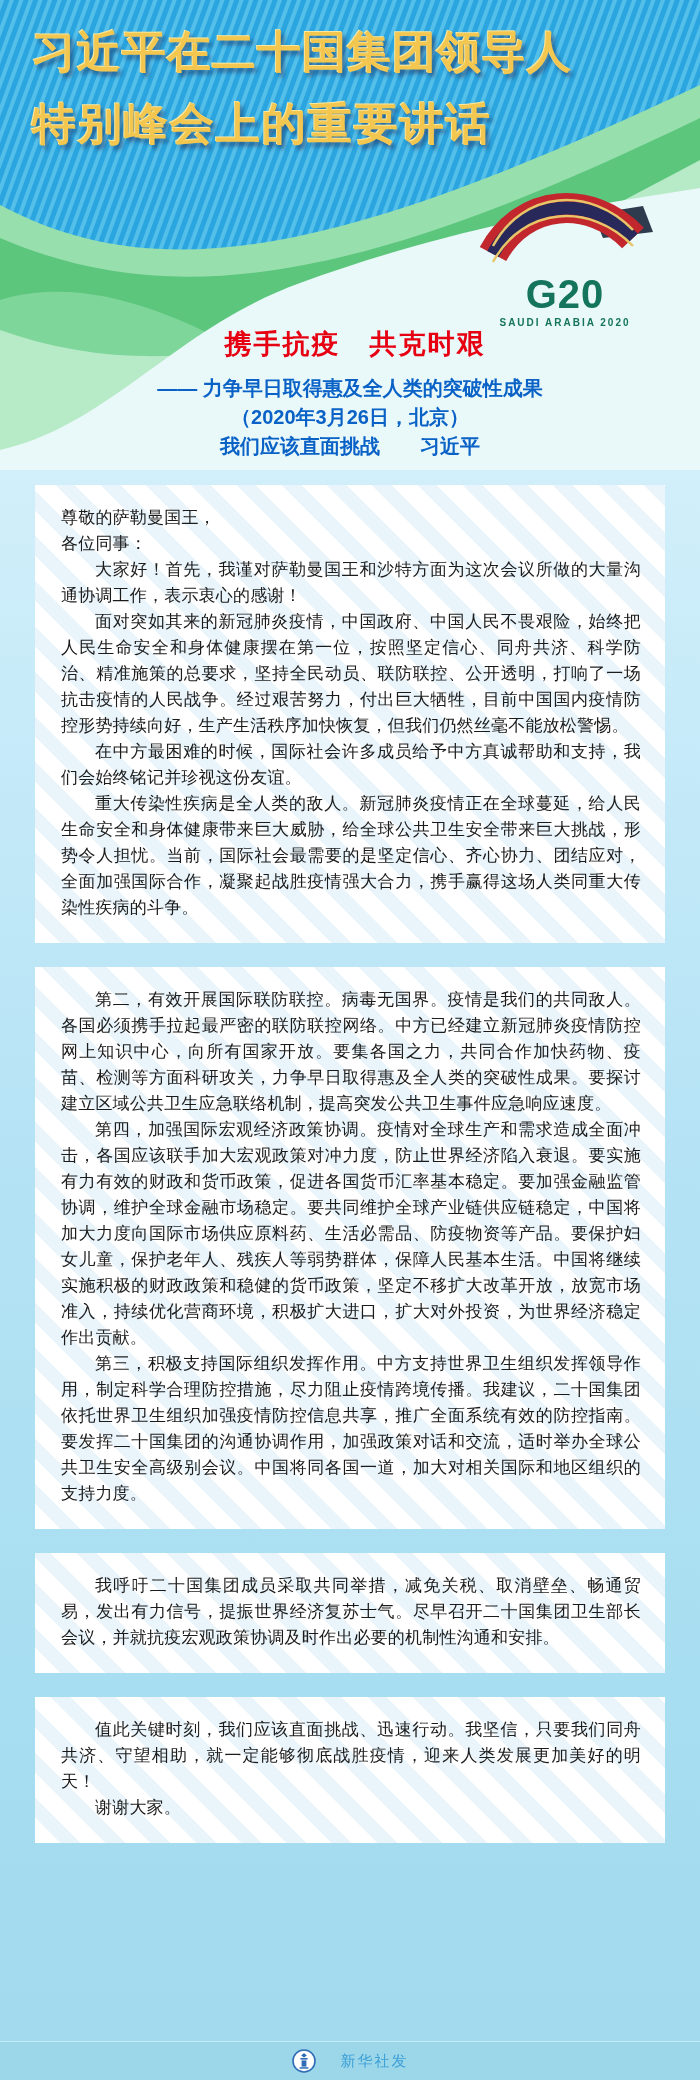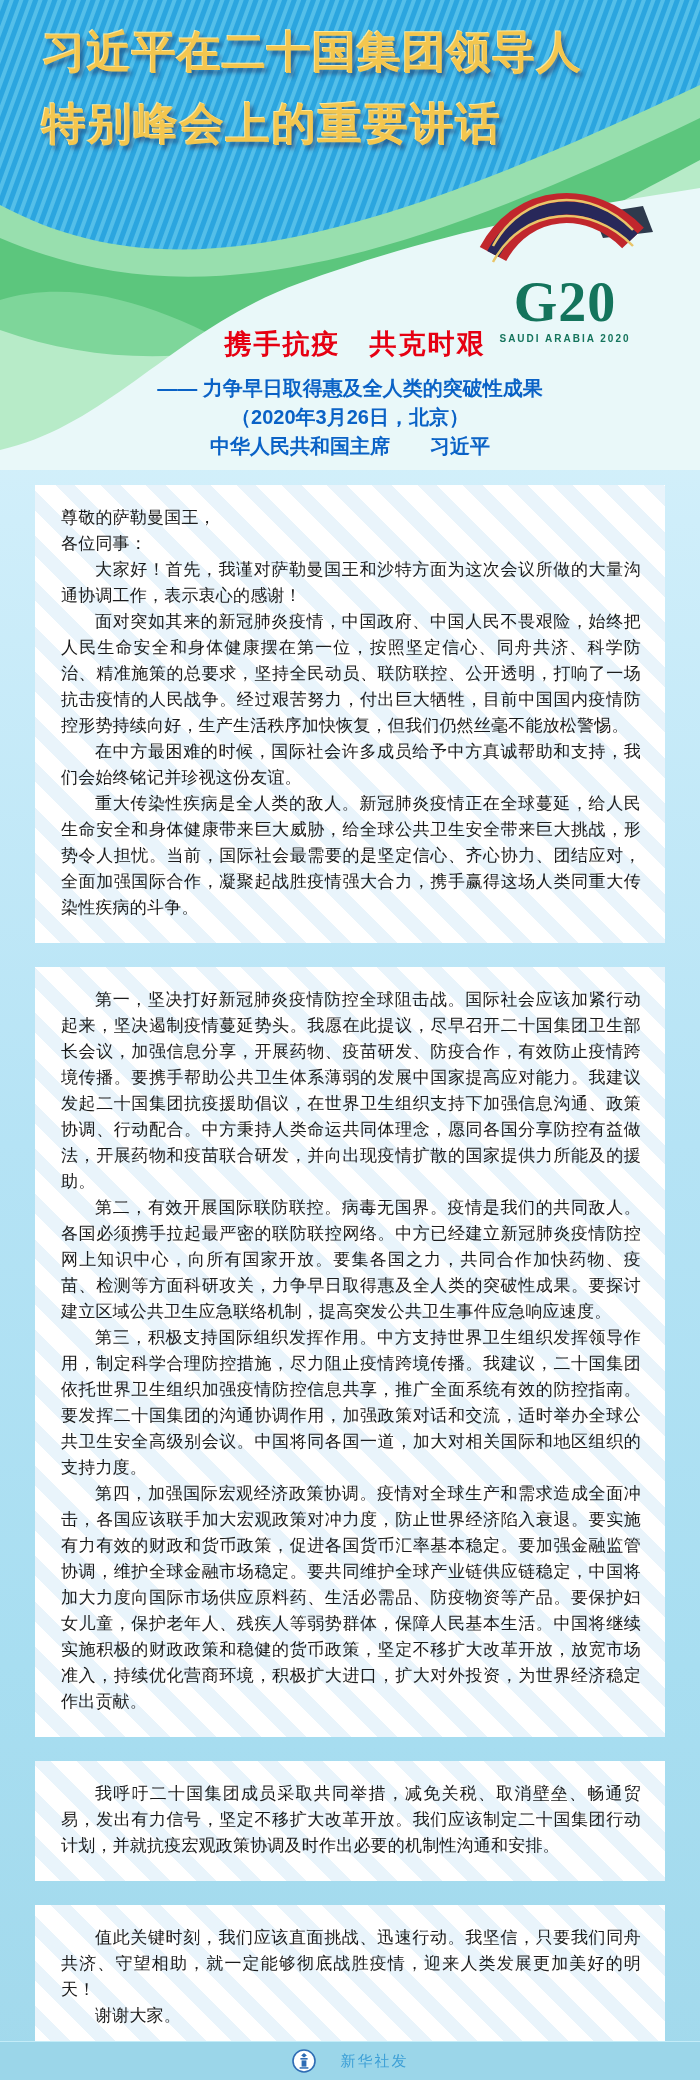--- a/index.html
+++ b/index.html
@@ -5,28 +5,28 @@
   html,body{margin:0;padding:0;background:#d8eef7;}
   .page{
     position:relative;width:700px;height:2080px;overflow:hidden;
     font-family:"Liberation Sans",sans-serif;
     background:linear-gradient(180deg,#e9f8f9 0%,#cfeefa 25%,#b5e3f5 55%,#a8def1 80%,#a2d9ec 100%);
   }
   
   .header{position:absolute;top:0;left:0;width:700px;height:470px;}
   .header svg.bg{position:absolute;top:0;left:0;}
   .gold-title{
-    position:absolute;left:42px;top:30px;z-index:3;
+    position:absolute;left:32px;top:30px;z-index:3;
     color:#f3c64f;font-weight:bold;line-height:1;
     text-shadow:-1px -1px 0 #fde79a, 3px 4px 4px rgba(35,35,80,.55);
   }
   .gold-title .l1{font-size:44px;letter-spacing:1px;display:block;}
   .gold-title .l2{font-size:44px;letter-spacing:2px;display:block;margin-top:28px;}
   .g20-badge{position:absolute;right:40px;top:180px;width:190px;z-index:4;text-align:center;}
-  .g20-badge .g20-word{font-size:56px;font-weight:bold;color:#14745c;letter-spacing:1px;line-height:1;margin-top:-10px;font-family:Liberation Serif, serif;}
+  .g20-badge .g20-word{font-size:40px;font-weight:bold;color:#14745c;letter-spacing:1px;line-height:1;margin-top:-10px;}
   .g20-badge .g20-sub{font-size:10px;font-weight:bold;color:#14745c;letter-spacing:2px;margin-top:3px;}
   .speech-head{position:absolute;left:0;top:326px;width:700px;z-index:5;text-align:center;}
   .banner-title{font-size:27px;font-weight:bold;color:#e60012;letter-spacing:2px;padding-left:10px;}
   .sub-line{font-size:20px;font-weight:bold;color:#0a62c6;line-height:29px;}
   .sub-line.first{margin-top:12px;}
   
   .content{position:absolute;top:470px;left:0;width:700px;padding:0;}
   .card{
     margin:0 35px 24px 35px;
     background:repeating-linear-gradient(45deg,#ffffff 0px,#ffffff 18px,#e9f4fb 18px,#e9f4fb 32px);
@@ -81,44 +81,43 @@
         <path d="M18,82 C48,26 116,22 158,66" fill="none" stroke="#e9c569" stroke-width="2.5"></path>
       </svg>
       <div class="g20-word">G20</div>
       <div class="g20-sub">SAUDI ARABIA 2020</div>
     </div>
 
     <div class="speech-head">
       <div class="banner-title">携手抗疫　共克时艰</div>
       <div class="sub-line first">——  力争早日取得惠及全人类的突破性成果</div>
       <div class="sub-line">（2020年3月26日，北京）</div>
-      <div class="sub-line">中华人民共和国主席　　习近平</div>
+      <div class="sub-line">我们应该直面挑战　　习近平</div>
     </div>
   </div>
 
   <div class="content">
 
     <div class="card first">
       <p>尊敬的萨勒曼国王，</p>
       <p>各位同事：</p>
       <p class="indent">大家好！首先，我谨对萨勒曼国王和沙特方面为这次会议所做的大量沟通协调工作，表示衷心的感谢！</p>
       <p class="indent">面对突如其来的新冠肺炎疫情，中国政府、中国人民不畏艰险，始终把人民生命安全和身体健康摆在第一位，按照坚定信心、同舟共济、科学防治、精准施策的总要求，坚持全民动员、联防联控、公开透明，打响了一场抗击疫情的人民战争。经过艰苦努力，付出巨大牺牲，目前中国国内疫情防控形势持续向好，生产生活秩序加快恢复，但我们仍然丝毫不能放松警惕。</p>
       <p class="indent">在中方最困难的时候，国际社会许多成员给予中方真诚帮助和支持，我们会始终铭记并珍视这份友谊。</p>
       <p class="indent">重大传染性疾病是全人类的敌人。新冠肺炎疫情正在全球蔓延，给人民生命安全和身体健康带来巨大威胁，给全球公共卫生安全带来巨大挑战，形势令人担忧。当前，国际社会最需要的是坚定信心、齐心协力、团结应对，全面加强国际合作，凝聚起战胜疫情强大合力，携手赢得这场人类同重大传染性疾病的斗争。</p>
     </div>
 
     <div class="card">
-      <p class="indent">第一，坚决打好新冠肺炎疫情防控全球阻击战。国际社会应该加紧行动起来，坚决遏制疫情蔓延势头。我愿在此提议，尽早召开二十国集团卫生部长会议，加强信息分享，开展药物、疫苗研发、防疫合作，有效防止疫情跨境传播。要携手帮助公共卫生体系薄弱的发展中国家提高应对能力。我建议发起二十国集团抗疫援助倡议，在世界卫生组织支持下加强信息沟通、政策协调、行动配合。中方秉持人类命运共同体理念，愿同各国分享防控有益做法，开展药物和疫苗联合研发，并向出现疫情扩散的国家提供力所能及的援助。</p>
       <p class="indent">第二，有效开展国际联防联控。病毒无国界。疫情是我们的共同敌人。各国必须携手拉起最严密的联防联控网络。中方已经建立新冠肺炎疫情防控网上知识中心，向所有国家开放。要集各国之力，共同合作加快药物、疫苗、检测等方面科研攻关，力争早日取得惠及全人类的突破性成果。要探讨建立区域公共卫生应急联络机制，提高突发公共卫生事件应急响应速度。</p>
+      <p class="indent">第四，加强国际宏观经济政策协调。疫情对全球生产和需求造成全面冲击，各国应该联手加大宏观政策对冲力度，防止世界经济陷入衰退。要实施有力有效的财政和货币政策，促进各国货币汇率基本稳定。要加强金融监管协调，维护全球金融市场稳定。要共同维护全球产业链供应链稳定，中国将加大力度向国际市场供应原料药、生活必需品、防疫物资等产品。要保护妇女儿童，保护老年人、残疾人等弱势群体，保障人民基本生活。中国将继续实施积极的财政政策和稳健的货币政策，坚定不移扩大改革开放，放宽市场准入，持续优化营商环境，积极扩大进口，扩大对外投资，为世界经济稳定作出贡献。</p>
       <p class="indent">第三，积极支持国际组织发挥作用。中方支持世界卫生组织发挥领导作用，制定科学合理防控措施，尽力阻止疫情跨境传播。我建议，二十国集团依托世界卫生组织加强疫情防控信息共享，推广全面系统有效的防控指南。要发挥二十国集团的沟通协调作用，加强政策对话和交流，适时举办全球公共卫生安全高级别会议。中国将同各国一道，加大对相关国际和地区组织的支持力度。</p>
-      <p class="indent">第四，加强国际宏观经济政策协调。疫情对全球生产和需求造成全面冲击，各国应该联手加大宏观政策对冲力度，防止世界经济陷入衰退。要实施有力有效的财政和货币政策，促进各国货币汇率基本稳定。要加强金融监管协调，维护全球金融市场稳定。要共同维护全球产业链供应链稳定，中国将加大力度向国际市场供应原料药、生活必需品、防疫物资等产品。要保护妇女儿童，保护老年人、残疾人等弱势群体，保障人民基本生活。中国将继续实施积极的财政政策和稳健的货币政策，坚定不移扩大改革开放，放宽市场准入，持续优化营商环境，积极扩大进口，扩大对外投资，为世界经济稳定作出贡献。</p>
     </div>
 
     <div class="card">
-      <p class="indent">我呼吁二十国集团成员采取共同举措，减免关税、取消壁垒、畅通贸易，发出有力信号，坚定不移扩大改革开放。我们应该制定二十国集团行动计划，并就抗疫宏观政策协调及时作出必要的机制性沟通和安排。</p>
+      <p class="indent">我呼吁二十国集团成员采取共同举措，减免关税、取消壁垒、畅通贸易，发出有力信号，提振世界经济复苏士气。尽早召开二十国集团卫生部长会议，并就抗疫宏观政策协调及时作出必要的机制性沟通和安排。</p>
     </div>
 
     <div class="card">
       <p class="indent">值此关键时刻，我们应该直面挑战、迅速行动。我坚信，只要我们同舟共济、守望相助，就一定能够彻底战胜疫情，迎来人类发展更加美好的明天！</p>
       <p class="indent">谢谢大家。</p>
     </div>
 
   </div>
 
   <div class="footer">

